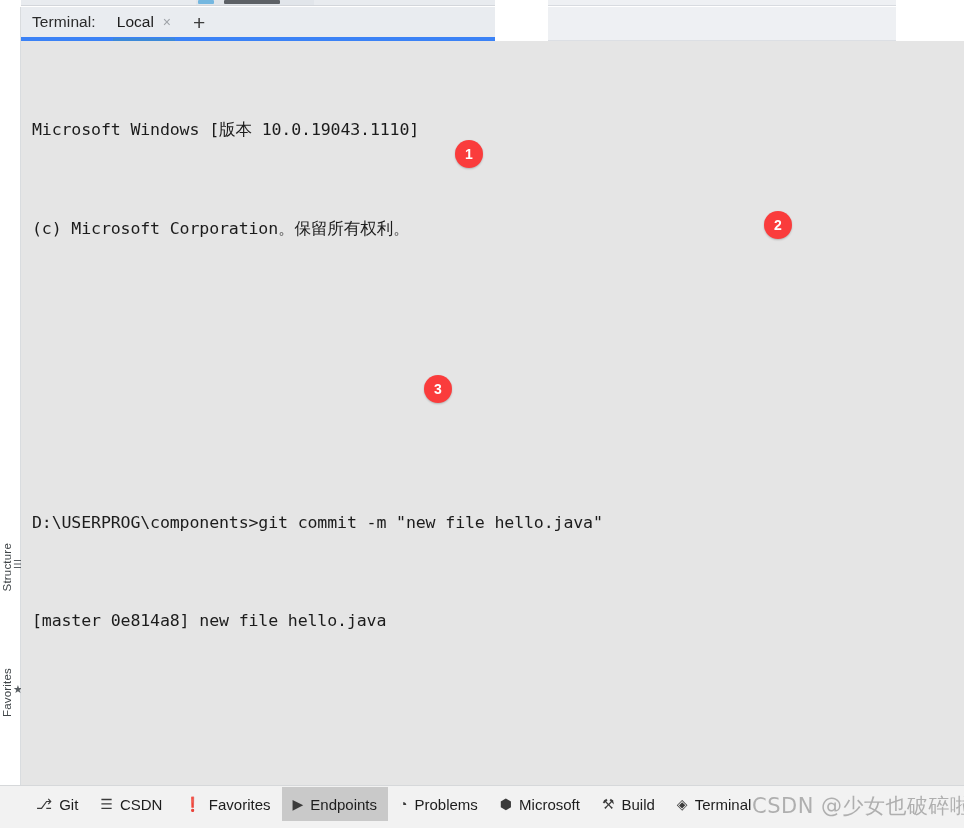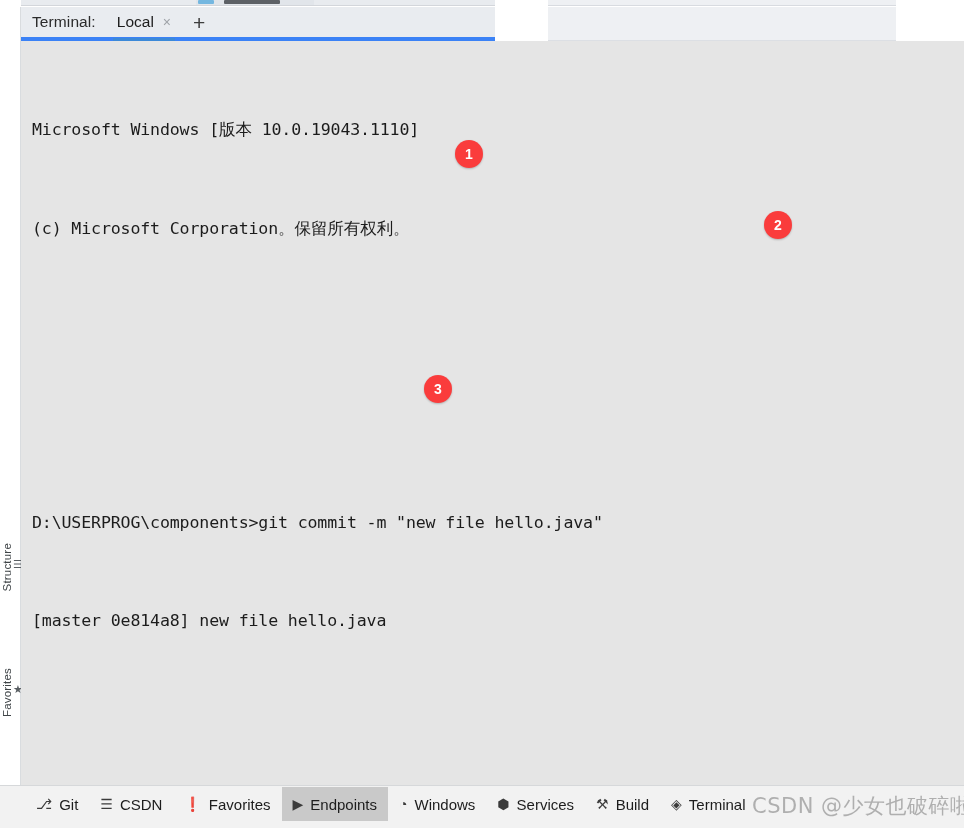--- a/index.html
+++ b/index.html
@@ -328,26 +328,26 @@
     <span>Favorites</span>
   </div>
 
   <div class="sb-item active">
     <span class="sb-ico">▶</span>
     <span>Endpoints</span>
   </div>
 
   <div class="sb-item">
     <span class="sb-ico">◔</span>
-    <span>Windows</span>
+    <span>Problems</span>
   </div>
 
   <div class="sb-item">
     <span class="sb-ico">⬢</span>
-    <span>Services</span>
+    <span>Microsoft</span>
   </div>
 
   <div class="sb-item">
     <span class="sb-ico">⚒</span>
     <span>Build</span>
   </div>
 
   <div class="sb-item">
     <span class="sb-ico">◈</span>
     <span>Terminal</span>

